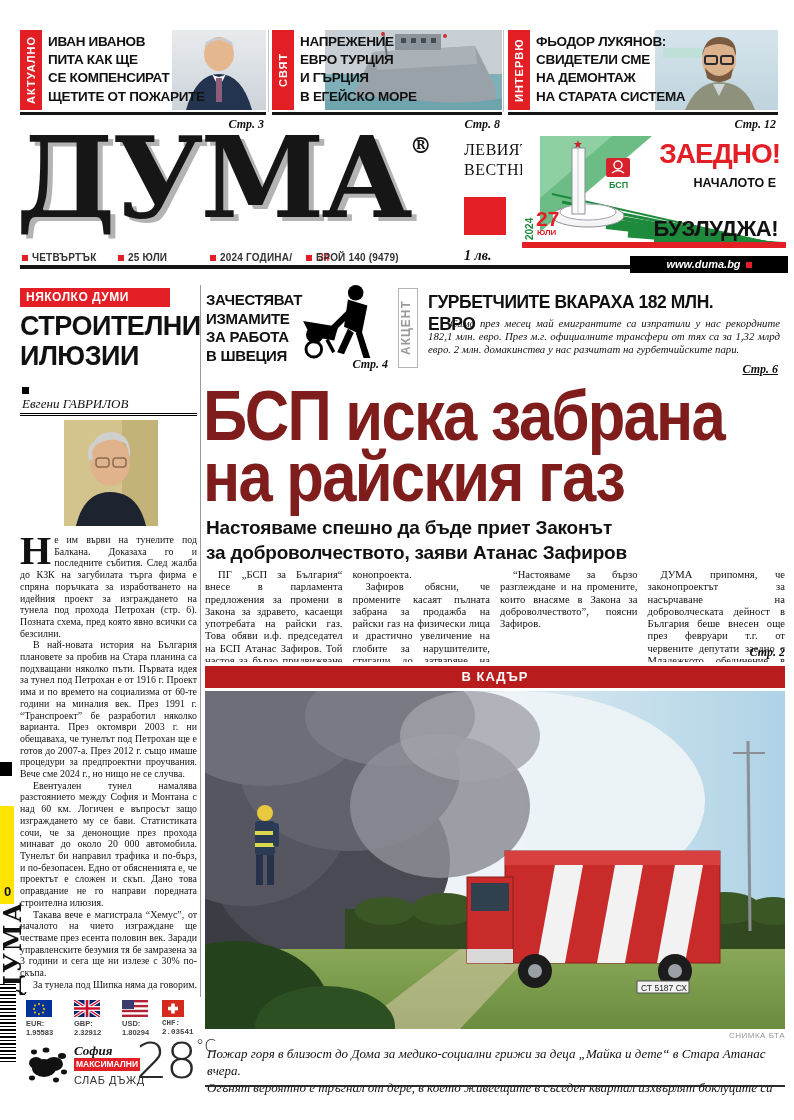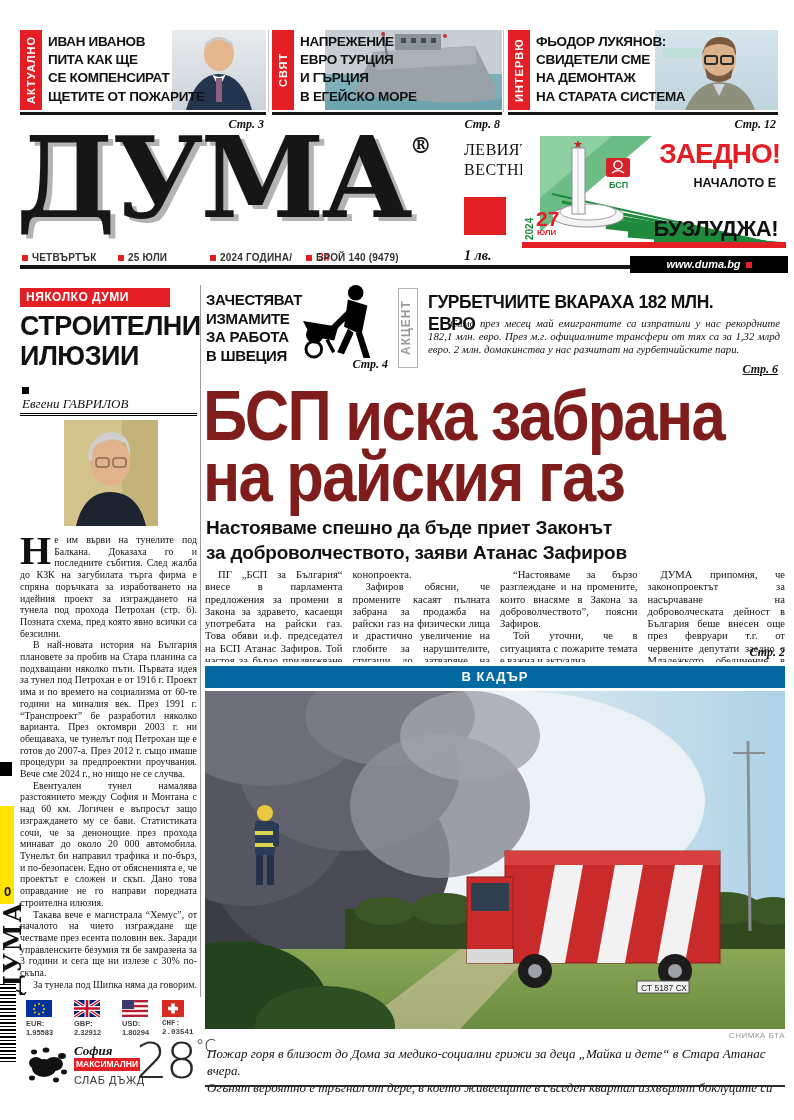--- a/index.html
+++ b/index.html
@@ -73,21 +73,21 @@
   .ak-page{position:absolute;left:428px;top:362px;width:350px;text-align:right;font:bold italic 12px "Liberation Serif",serif;text-decoration:underline;}
   
   .hl{position:absolute;left:203px;top:386px;font:bold 70px/61px "Liberation Sans",sans-serif;letter-spacing:-2px;color:#7f1d1d;}
   .hl div{display:inline-block;transform:scaleX(.88);transform-origin:left;white-space:nowrap;}
   .subhead{position:absolute;left:206px;top:515px;font:bold 19px/25px "Liberation Sans",sans-serif;letter-spacing:-.2px;}
   .artrow{position:absolute;left:205px;top:569px;width:580px;height:93px;display:flex;gap:10px;overflow:hidden;}
   .artcol{flex:1;font:10.6px/12.3px "Liberation Serif",serif;text-align:justify;}
   .artcol p{margin:0;text-indent:13px;}
   .lead-page{position:absolute;left:640px;top:645px;width:145px;text-align:right;font:bold italic 12px "Liberation Serif",serif;}
   
-  .band{position:absolute;left:205px;top:666px;width:580px;height:22px;background:#0369a1;color:#fff;
+  .band{position:absolute;left:205px;top:666px;width:580px;height:22px;background:#b91c1c;color:#fff;
         font:bold 13px/22px "Liberation Sans",sans-serif;text-align:center;letter-spacing:1px;}
   .photo{position:absolute;left:205px;top:691px;width:580px;height:338px;overflow:hidden;background:#cfe3ee;}
   .credit{position:absolute;left:595px;top:1031px;width:190px;text-align:right;
           font:8px "Liberation Sans",sans-serif;color:#999;letter-spacing:.5px;}
   .caption{position:absolute;left:207px;top:1045px;width:572px;font:italic 13px/17px "Liberation Serif",serif;}
   .caprule{position:absolute;left:205px;top:1085px;width:580px;height:2px;background:#2b2b2b;}
   
   .cur{position:absolute;top:1000px;width:46px;font:bold 7.5px/9px "Liberation Sans",sans-serif;color:#444;}
   .cur svg{display:block;margin-bottom:2px;}
   .w-city{position:absolute;left:74px;top:1043px;font:bold italic 13px "Liberation Serif",serif;}
@@ -298,21 +298,20 @@
   <div class="artrow">
     <div class="artcol">
       <p>ПГ „БСП за България“ внесе в парламента предложения за промени в Закона за здравето, касаещи употребата на райски газ. Това обяви и.ф. председател на БСП Атанас Зафиров. Той настоя за бързо придвижване на за-</p>
     </div>
     <div class="artcol">
       <p style="text-indent:0;">конопроекта.</p>
       <p>Зафиров обясни, че промените касаят пълната забрана за продажба на райски газ на физически лица и драстично увеличение на глобите за нарушителите, стигащи до затваряне на търговски обекти.</p>
     </div>
     <div class="artcol">
       <p>“Настояваме за бързо разглеждане и на промените, които внасяме в Закона за доброволчеството”, поясни Зафиров.</p>
-      <p>Той уточни, че в ситуацията с пожарите темата е важна и актуална.</p>
     </div>
     <div class="artcol">
       <p>ДУМА припомня, че законопроектът за насърчаване на доброволческата дейност в България беше внесен още през февруари т.г. от червените депутати заедно с Младежкото обединение в БСП.</p>
     </div>
   </div>
   <div class="lead-page">Стр. 2</div>
 
   <div class="band">В КАДЪР</div>
   <div class="photo">
     <svg width="580" height="338" viewBox="0 0 580 338">

